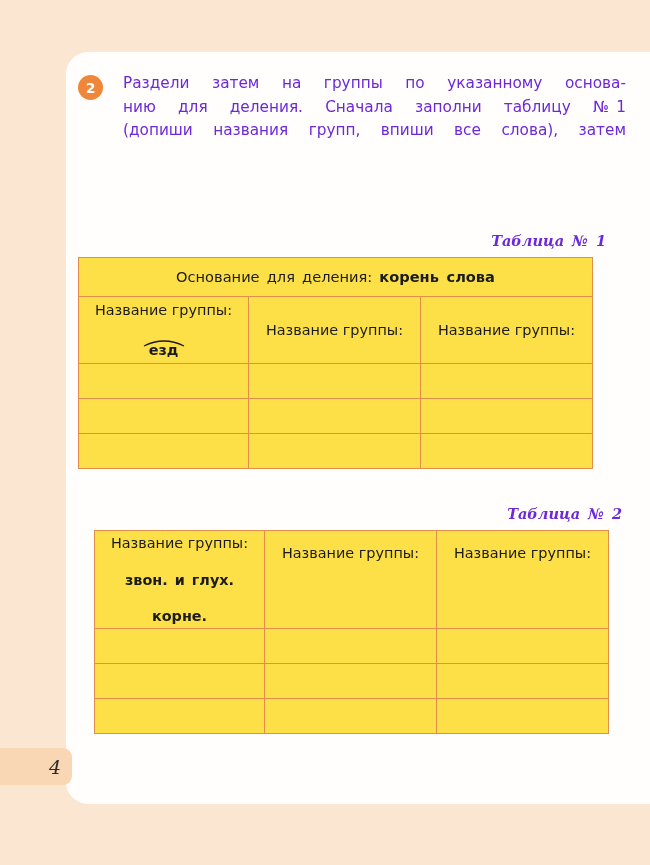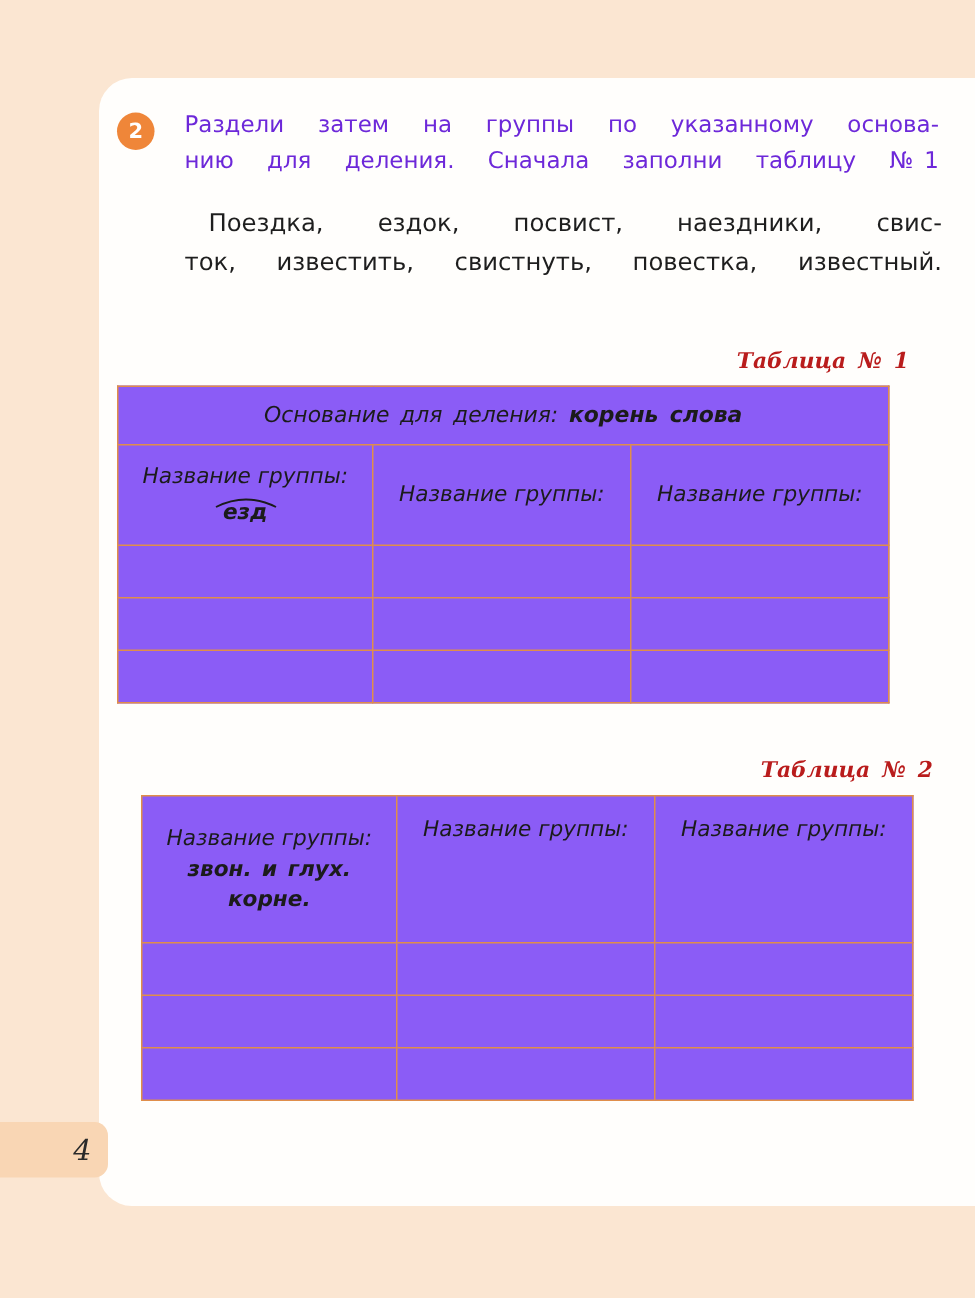--- a/index.html
+++ b/index.html
@@ -107,32 +107,31 @@
   }
   .words .wl.first {
     padding-left: 16px;
   }
 
   
   .tbl-caption {
     font-family: "DejaVu Serif", serif;
     font-style: italic;
     font-size: 14.5px;
-    color: #b91c1c;
+    color: #6d28d9;
     text-align: right;
     word-spacing: 3px;
     font-weight: bold;
   }
 
   
   .tbl {
     border-collapse: collapse;
     table-layout: fixed;
-    background: #8b5cf6;
-    font-style: italic;
+    background: #fde047;
   }
   .tbl td {
     border: 1.6px solid #e08e4a;
     padding: 0;
     vertical-align: middle;
     text-align: center;
   }
   .tbl .col1 { width: 170px; }
   .tbl .col2 { width: 172px; }
   .tbl .col3 { width: 172px; }
@@ -151,21 +150,21 @@
     font-size: 14.4px;
     color: #1b1b1b;
     line-height: 19px;
     padding-top: 7px;
     padding-bottom: 6px;
   }
   .grp-label { display: block; }
   .grp-val {
     display: block;
     font-weight: bold;
-    margin-top: 2px;
+    margin-top: 18px;
     line-height: 18px;
     word-spacing: 2px;
   }
   .blank-row td { height: 34px; }
 
   
   .root-word {
     position: relative;
     display: inline-block;
     padding-top: 3px;
@@ -205,38 +204,31 @@
       </span>
       <span class="ln j">
         <span>нию</span>
           <span>для</span>
           <span>деления.</span>
           <span>Сначала</span>
           <span>заполни</span>
           <span>таблицу</span>
           <span>№ 1</span>
       </span>
+      <span class="ln j">
+        <span>(допиши</span>
+          <span>названия</span>
+          <span>групп,</span>
+          <span>впиши</span>
+          <span>все</span>
+          <span>слова),</span>
+          <span>затем</span>
+      </span>
     </div>
 
-    <div class="words">
-      <div class="wl first">
-        <span>Поездка,</span>
-          <span>ездок,</span>
-          <span>посвист,</span>
-          <span>наездники,</span>
-          <span>свис-</span>
-      </div>
-      <div class="wl">
-        <span>ток,</span>
-          <span>известить,</span>
-          <span>свистнуть,</span>
-          <span>повестка,</span>
-          <span>известный.</span>
-      </div>
-    </div>
   </div>
 
   <div class="t1-wrap">
     <div class="tbl-caption cap-gap">Таблица  № 1</div>
     <table class="tbl">
       <colgroup>
         <col class="col1">
           <col class="col2">
           <col class="col3">
       </colgroup>

